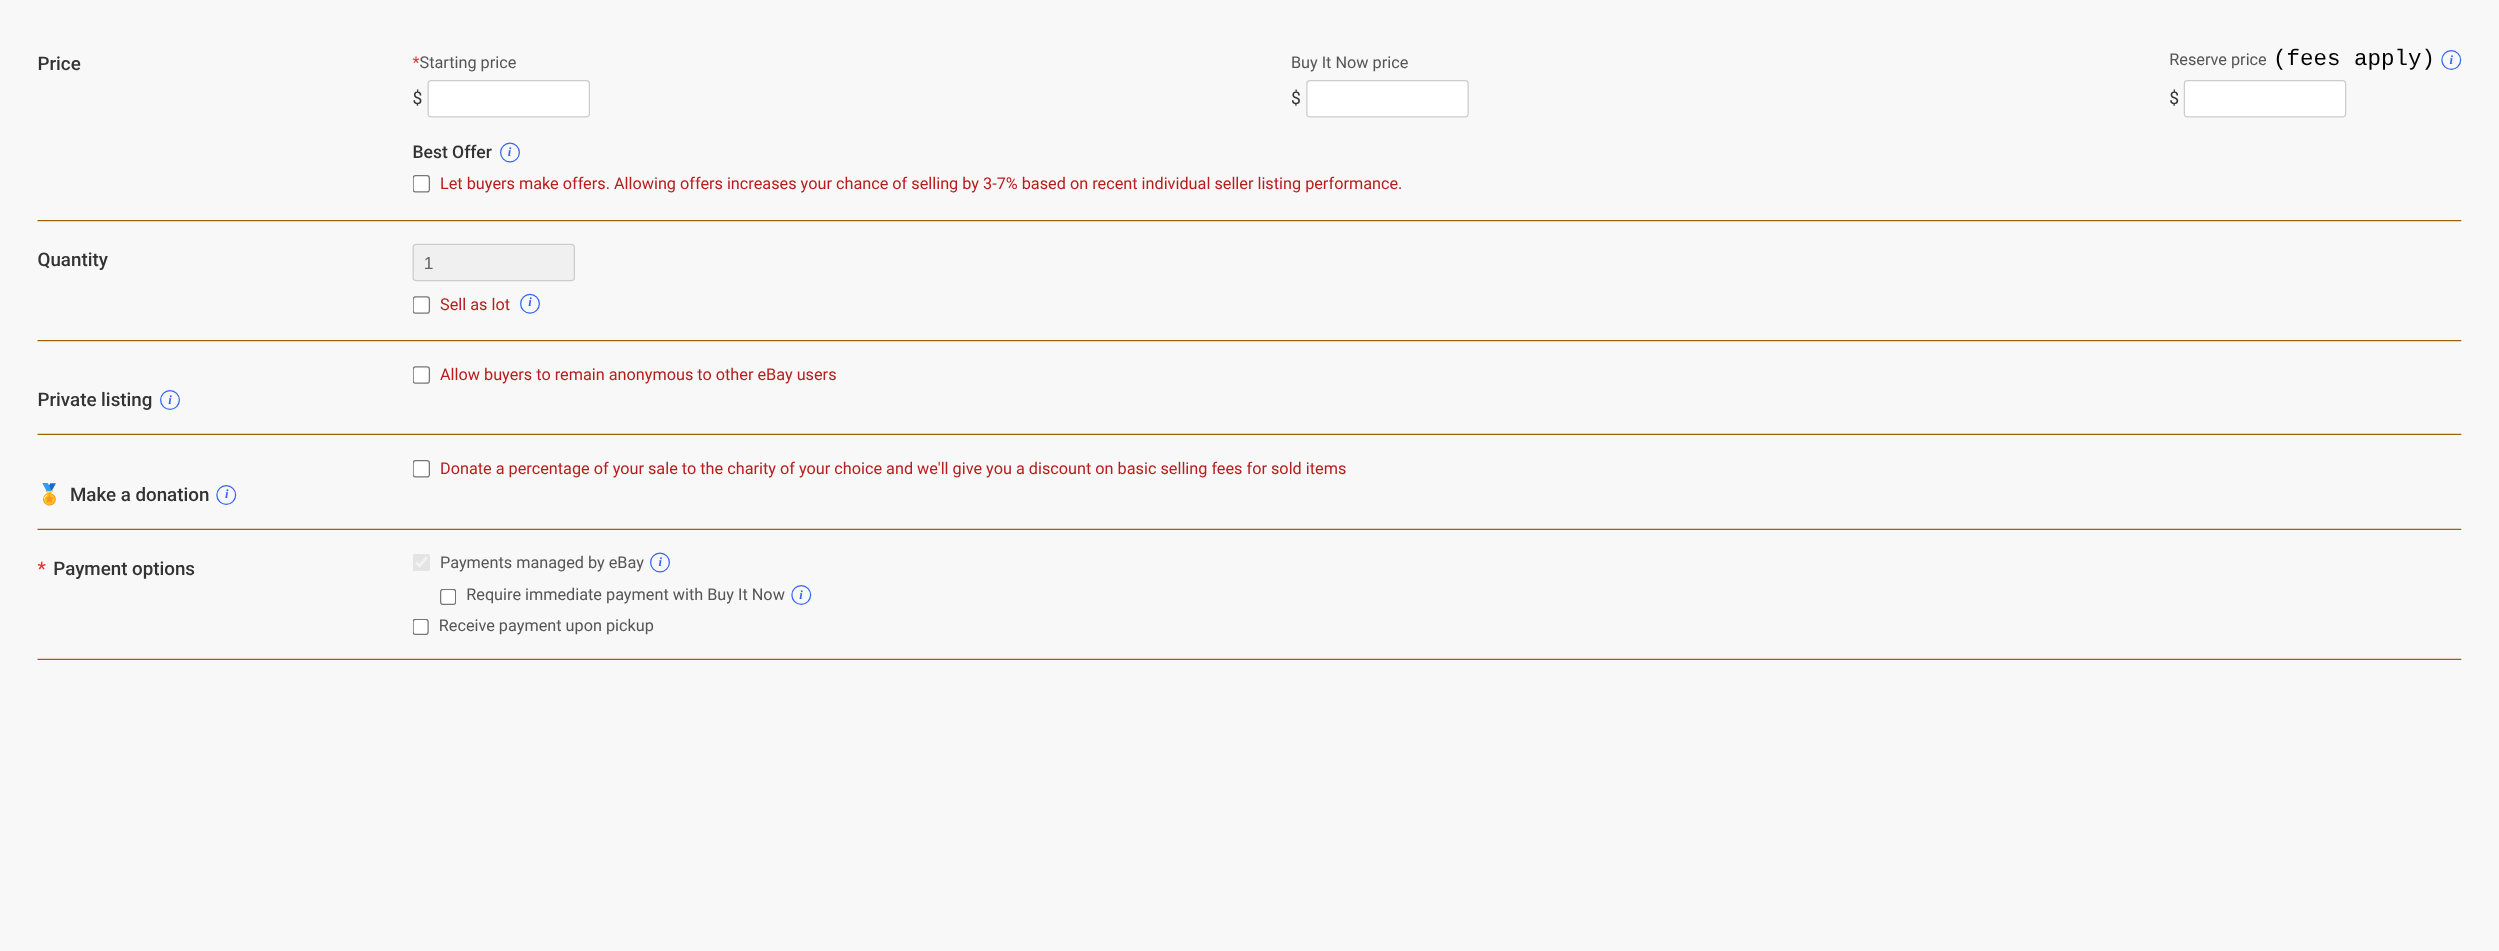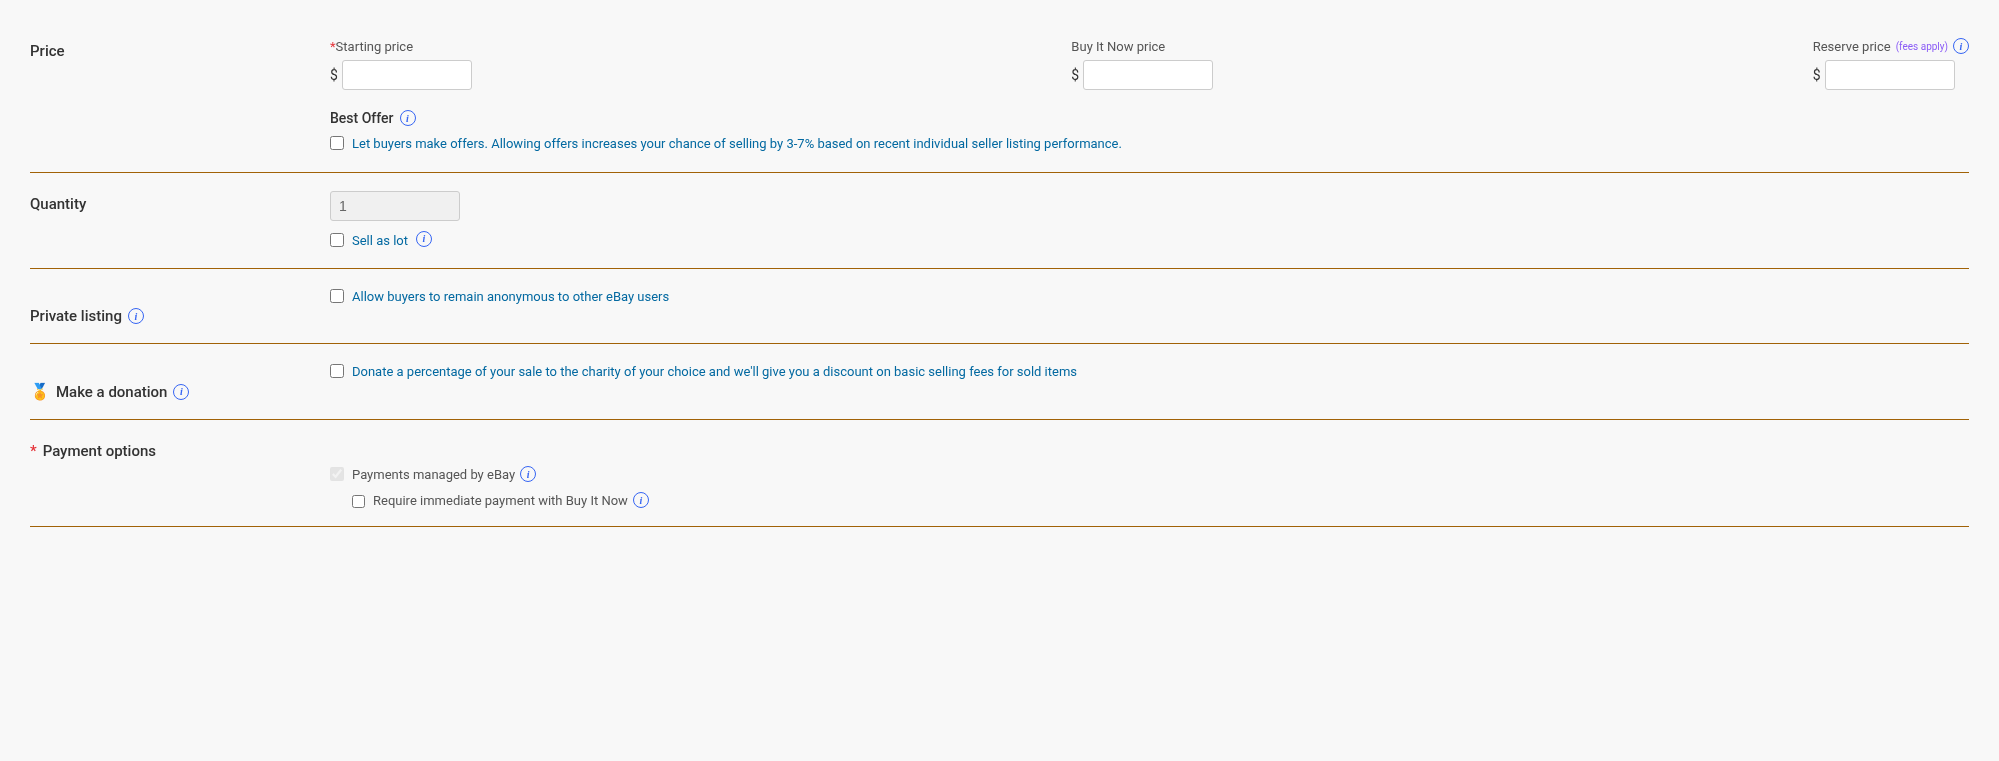--- a/index.html
+++ b/index.html
@@ -80,22 +80,23 @@
       outline: none;
     }
 
     .reserve-price-label {
       display: flex;
       align-items: center;
       gap: 5px;
     }
 
     .fees-apply {
-      color: #8b5cf6;
-      font-size: 10px;
+      color: #000000;
+      font-size: 18px;
+      font-family: Liberation Mono, monospace;
     }
 
     
     .best-offer-section {
       margin-top: 4px;
     }
 
     .best-offer-title {
       display: flex;
       align-items: center;
@@ -114,21 +115,21 @@
     .checkbox-row input[type="checkbox"] {
       margin-top: 2px;
       width: 14px;
       height: 14px;
       cursor: pointer;
       flex-shrink: 0;
     }
 
     .checkbox-label {
       font-size: 13px;
-      color: #0369a1;
+      color: #b91c1c;
       line-height: 1.5;
     }
 
     
     .info-icon {
       display: inline-flex;
       align-items: center;
       justify-content: center;
       width: 16px;
       height: 16px;
@@ -173,21 +174,20 @@
     .payment-options {
       display: flex;
       flex-direction: column;
       gap: 10px;
     }
 
     .payment-row {
       display: flex;
       align-items: center;
       gap: 8px;
-      margin-top: 28px;
     }
 
     .payment-row-indented {
       display: flex;
       align-items: flex-end;
       gap: 8px;
       margin-left: 22px;
     }
 
     .checkbox-disabled {
@@ -319,15 +319,19 @@
       </div>
 
       <div class="payment-row-indented">
         <input type="checkbox" style="">
         <span class="payment-label">
           <span>Require immediate payment with Buy It Now</span>
           <span class="info-icon">i</span>
         </span>
       </div>
 
+      <div class="payment-row">
+        <input type="checkbox" style="">
+        <span class="payment-label">Receive payment upon pickup</span>
+      </div>
     </div>
   </div>
 </div>
 
 </body></html>

